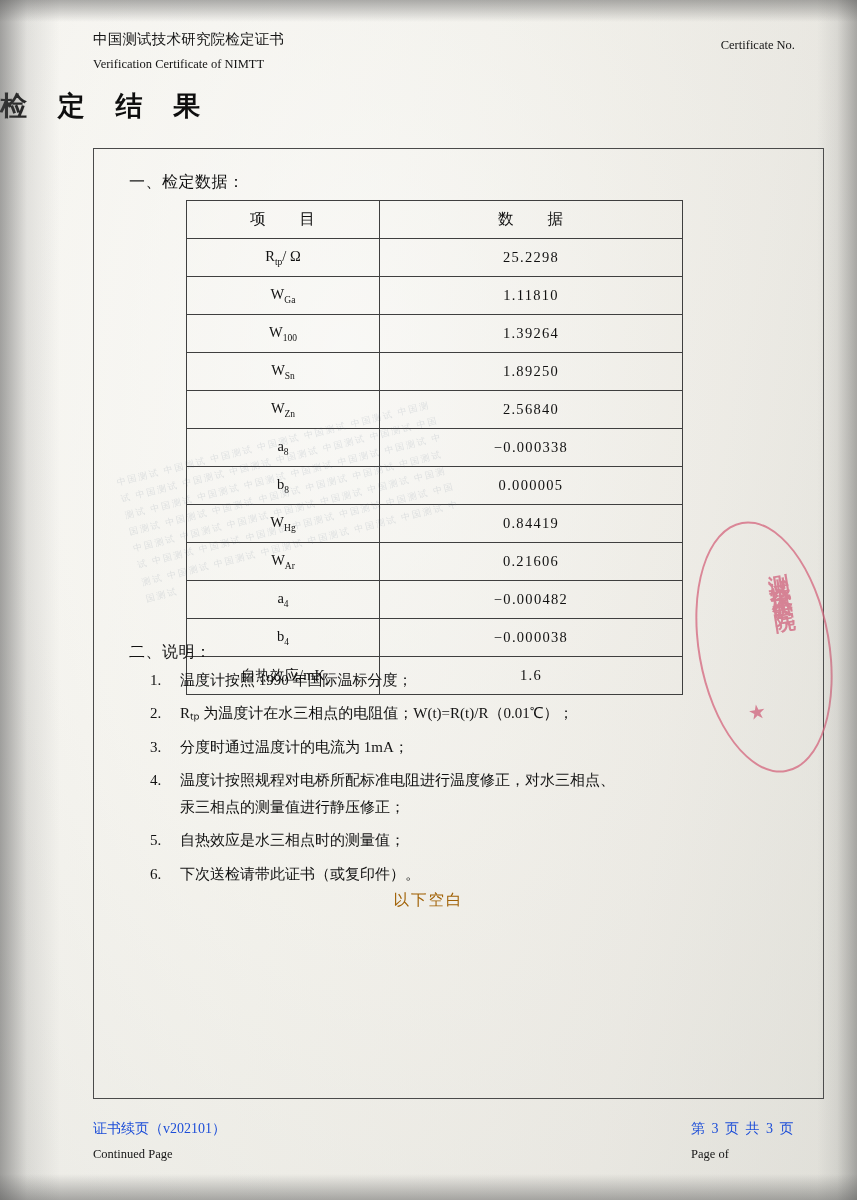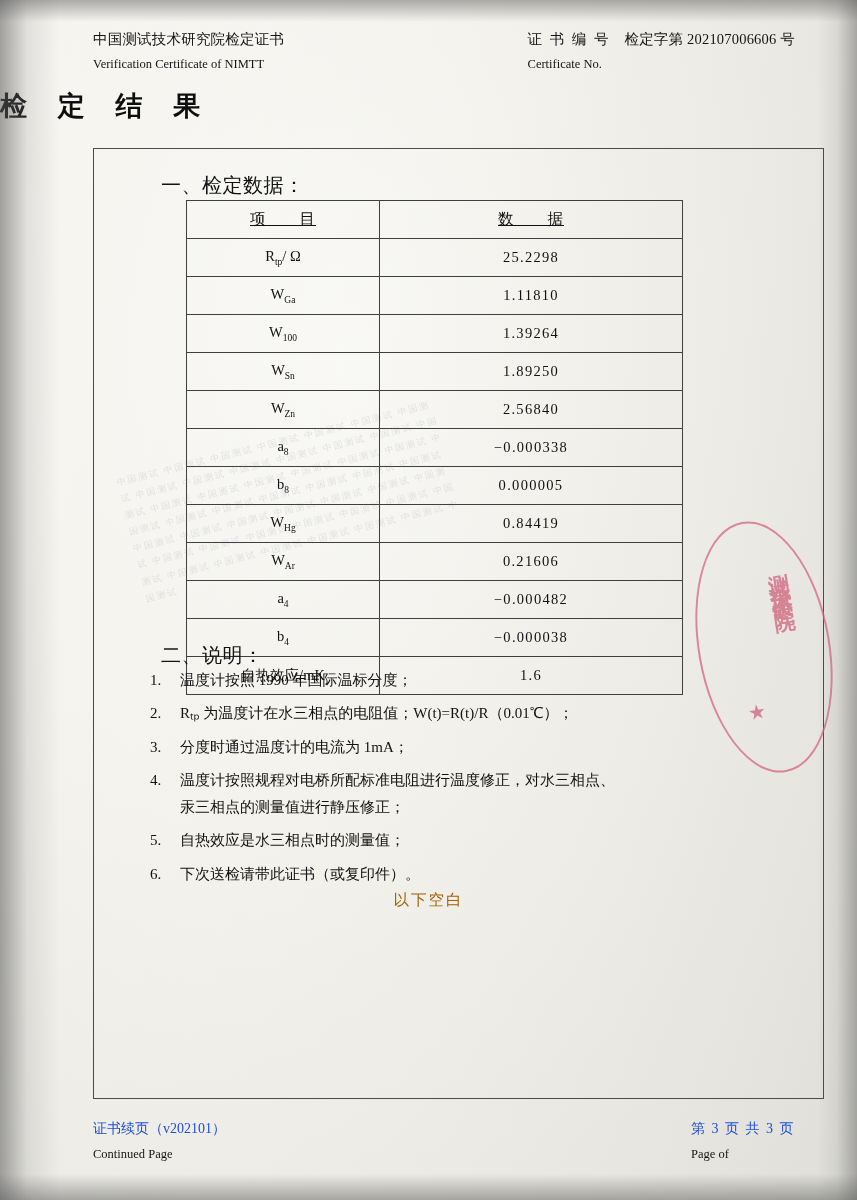--- a/index.html
+++ b/index.html
@@ -111,24 +111,23 @@
     left: 93px;
     top: 148px;
     width: 731px;
     height: 951px;
     border: 1px solid #4a4a4a;
     box-sizing: border-box;
   }
 
   .sec-title {
     position: absolute;
-    font-size: 20px;
+    font-size: 16px;
     color: #121212;
     letter-spacing: 0.5px;
-    margin-left: 32px;
   }
   .sec1 { left: 129px; top: 172px; }
   .sec2 { left: 129px; top: 642px; }
 
   
   table.data {
     position: absolute;
     left: 186px;
     top: 200px;
     width: 490px;
@@ -141,21 +140,20 @@
     text-align: center;
     font-size: 14.5px;
     color: #111;
     font-family: "Liberation Serif", serif;
   }
   table.data td.c1 { width: 190px; }
   table.data td.c2 { width: 300px; }
   table.data tr.head td {
     font-size: 15.5px;
     letter-spacing: 1px;
-    text-decoration: underline;
   }
   .sub { font-size: 9.5px; vertical-align: sub; }
   .val { letter-spacing: 1.3px; }
 
   
   .notes {
     position: absolute;
     left: 150px;
     top: 668px;
     width: 560px;
@@ -263,23 +261,20 @@
   <div class="paper-tint"></div>
 
   <div class="content">
 
     <div class="hdr">
       <div class="hdr-left">
         <div class="cn">中国测试技术研究院检定证书</div>
         <div class="en">Verification Certificate of NIMTT</div>
       </div>
       <div class="hdr-right">
-        <div class="cn">
-          <span class="lab">证 书 编 号</span><span class="num">检定字第 202107006606 号</span>
-        </div>
         <div class="en">Certificate No.</div>
       </div>
     </div>
 
     <div class="title-wrap">
       <div class="title-cn">检 定 结 果</div>
     </div>
 
     <div class="frame"></div>
 

